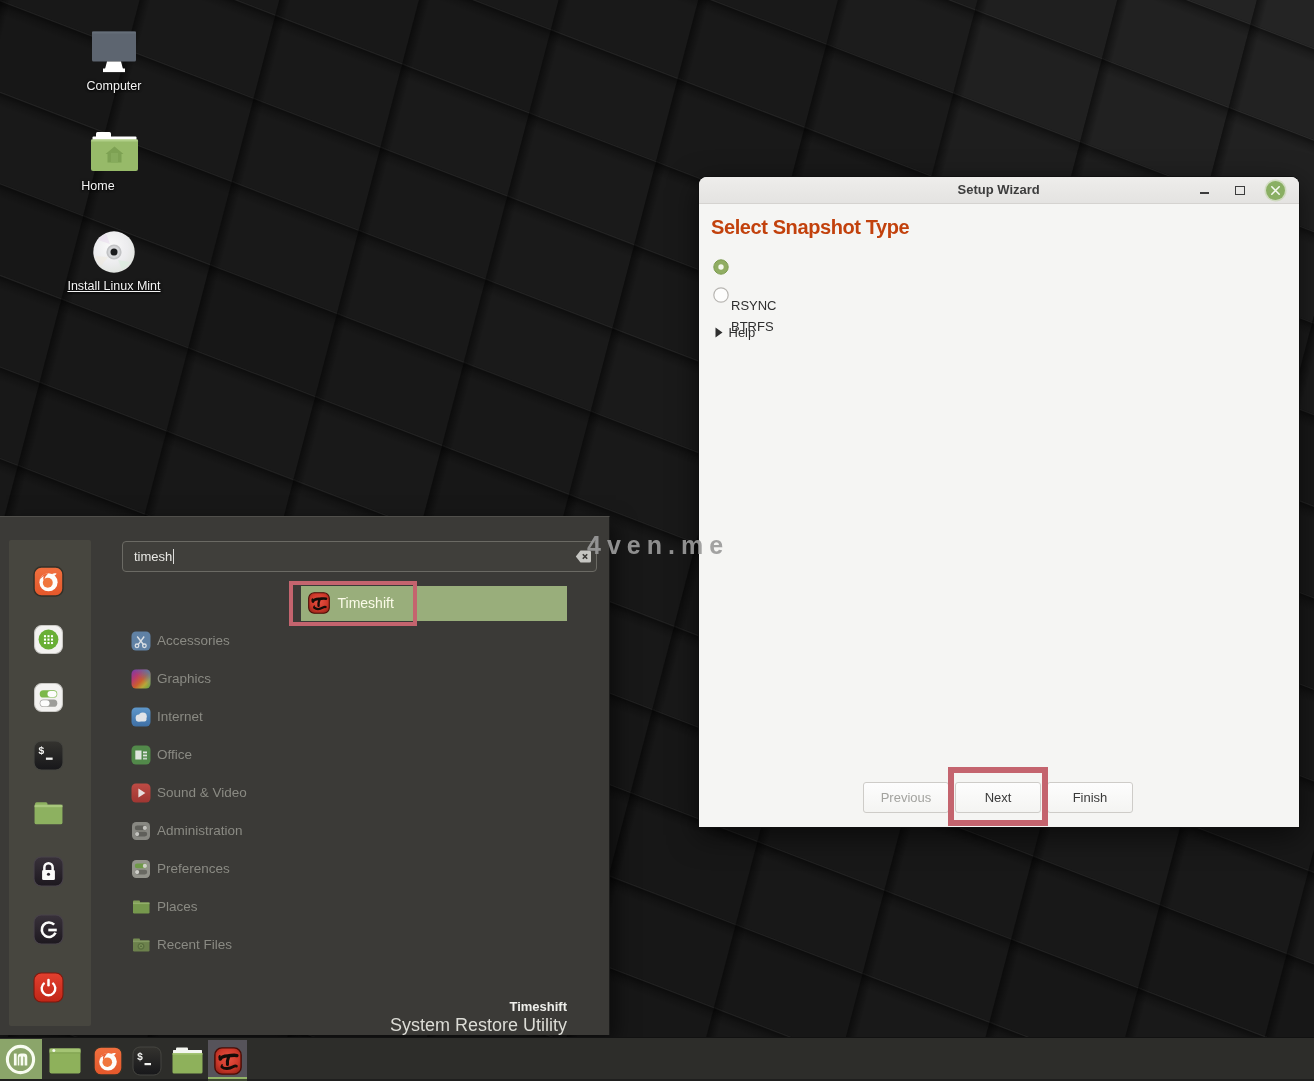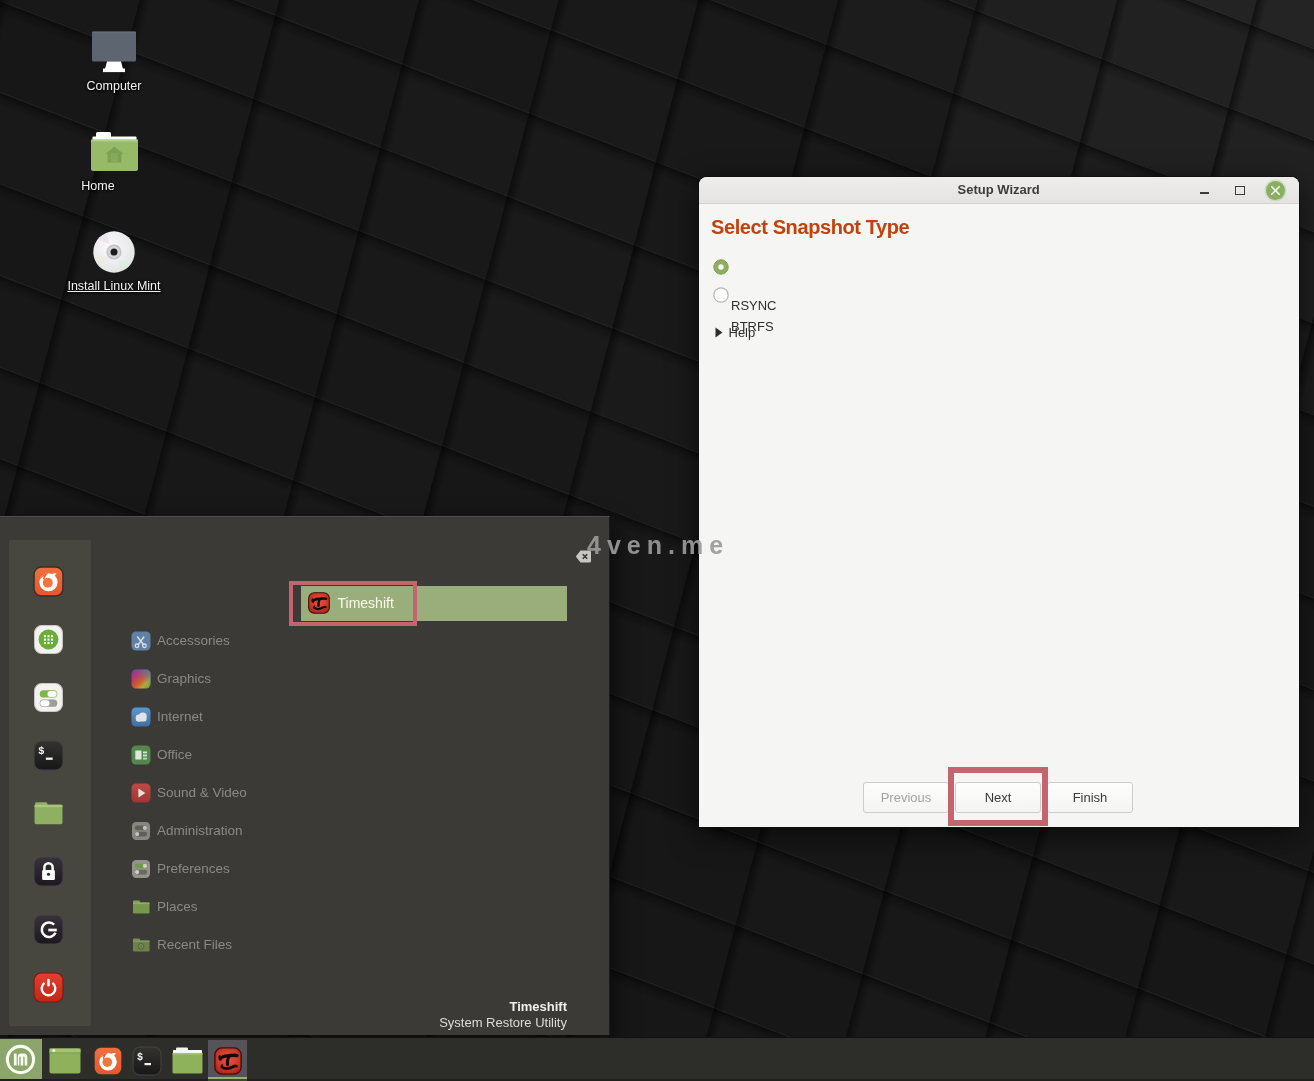--- a/index.html
+++ b/index.html
@@ -24,21 +24,21 @@
     background:#403f3b; border:1px solid #6b6a64; border-radius:4px;
     color:#e8e8e4; font-size:13px; line-height:29px; padding-left:11px; }
   #searchbox .caret { border-left:1px solid #dcdcda; margin-left:1px; }
   .catrow { position:absolute; left:124px; height:38px; width:170px; }
   .catrow .ci { position:absolute; left:7px; top:9px; width:20px; height:20px; opacity:.92; }
   .catrow .cl { position:absolute; left:33px; top:0; line-height:38px; font-size:13.5px; color:#8a8a83; white-space:nowrap; }
   #approw { position:absolute; left:300.5px; top:69px; width:266.5px; height:34.5px; background:#99ae7b; }
   #approw .ai { position:absolute; left:7.5px; top:6px; width:22px; height:22px; }
   #approw .al { position:absolute; left:37px; line-height:34.5px; font-size:14px; color:#fbfbe8; }
   #menufoot1 { position:absolute; right:42px; top:482px; font-size:13px; font-weight:bold; color:#efefeb; }
-  #menufoot2 { position:absolute; right:42px; top:498px; font-size:13px; color:#dcdcd6;text-align:right; }
+  #menufoot2 { position:absolute; right:42px; top:498px; font-size:18px; color:#dcdcd6;text-align:right; }
 
   
   #taskbar { position:absolute; left:0; top:1037px; width:1314px; height:44px; background:#2d2d2a;
     border-top:1px solid #111; }
   #mintbtn { position:absolute; left:0; top:1px; width:42px; height:40px; background:#8ba56a; }
   .tbi { position:absolute; top:8px; }
   #tsactive { position:absolute; left:207.5px; top:2px; width:39px; height:41px; background:#56535a; }
   #tsline { position:absolute; left:207.5px; top:38.5px; width:39px; height:4px; background:#93b468; }
 
   
@@ -980,20 +980,21 @@
     <defs>
         <linearGradient id="pwg" x1="0" y1="0" x2="0" y2="1">
       <stop offset="0" stop-color="#e2402f"></stop>
           <stop offset="1" stop-color="#c02617"></stop>
         </linearGradient>
       </defs>
     <rect x="1" y="1" width="28" height="28" rx="7" fill="url(#pwg)" stroke="#7e170c" stroke-width="1"></rect>
     <path d="M11.2,10.5 A6.6,6.6 0 1 0 18.8,10.5" fill="none" stroke="#ffffff" stroke-width="2.3"></path>
     <rect x="13.8" y="6.5" width="2.4" height="7.5" rx="1.2" fill="#ffffff"></rect>
   </svg>
+  <div id="searchbox">timesh<span class="caret"></span></div>
   <div class="catrow" style="top:104.5px;">
     <svg class="ci" viewBox="0 0 20 20">
       <rect x="0.5" y="0.5" width="19" height="19" rx="4.5" fill="#6488ae"></rect>
       <path d="M6.2,5.5 L12.6,13.8 M13.2,5.5 L7,13.8" stroke="#e8edf3" stroke-width="1.4" fill="none"></path>
       <circle cx="6" cy="14.8" r="1.8" fill="none" stroke="#e8edf3" stroke-width="1.3"></circle>
       <circle cx="13.4" cy="14.8" r="1.8" fill="none" stroke="#e8edf3" stroke-width="1.3"></circle>
     </svg>
     <span class="cl">Accessories</span>
   </div>
   <div class="catrow" style="top:142.5px;">

